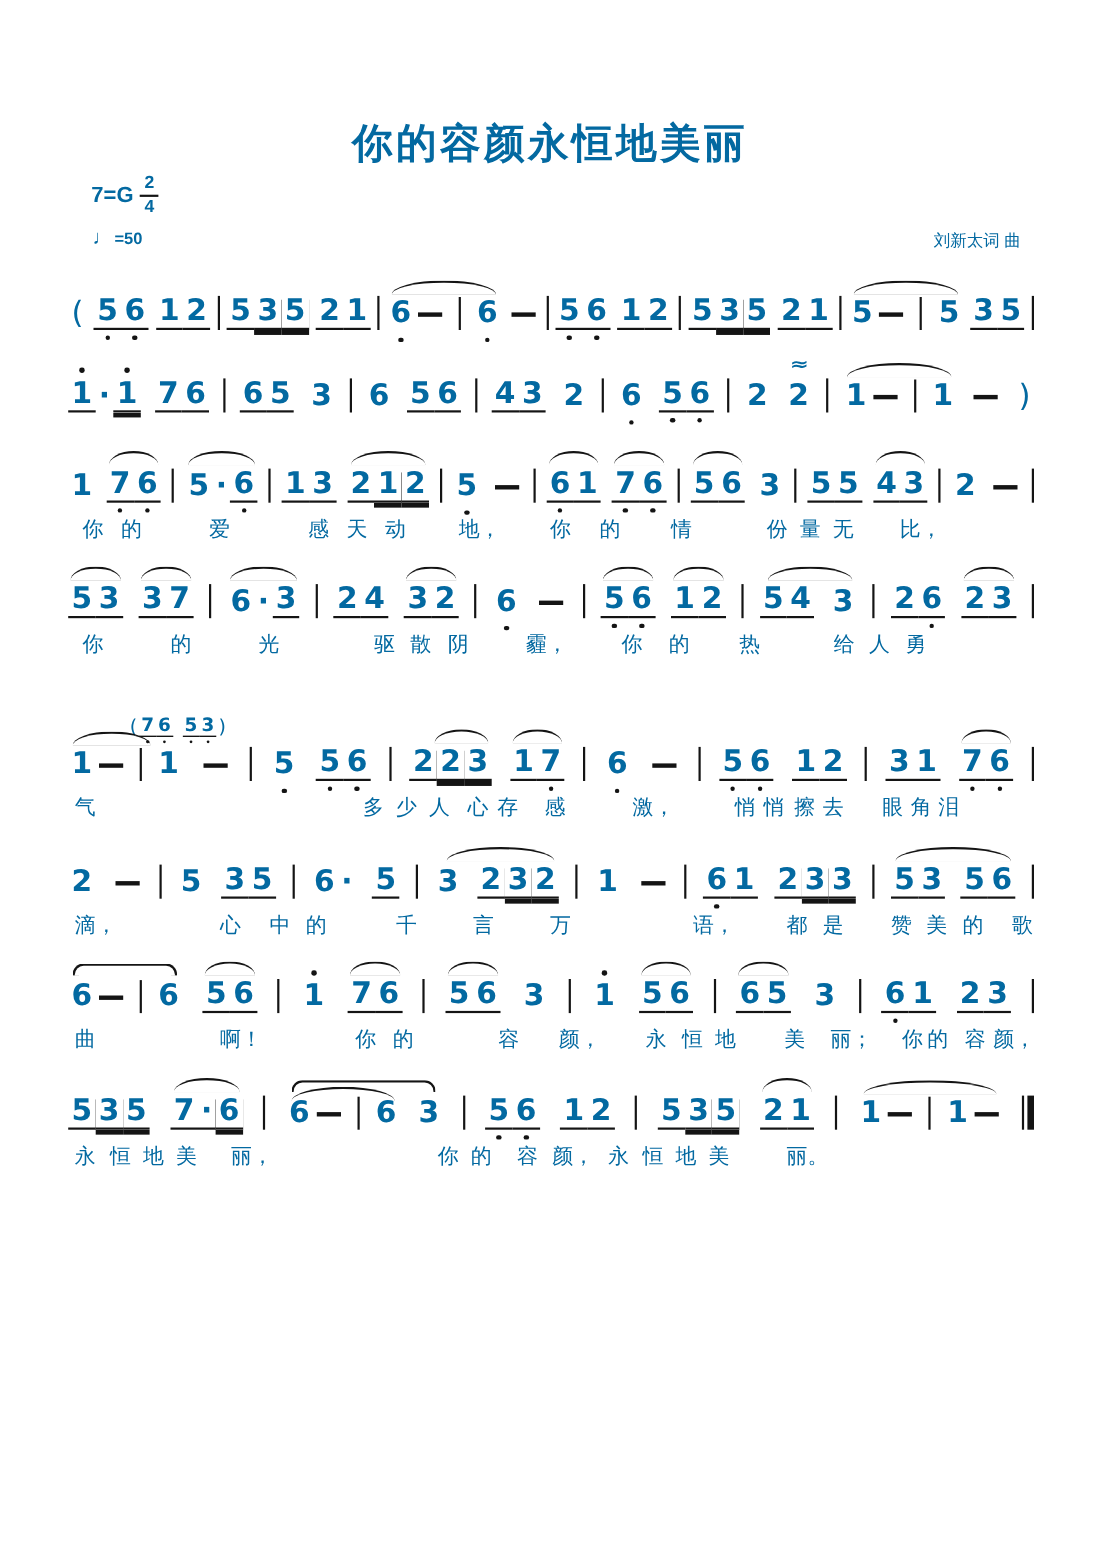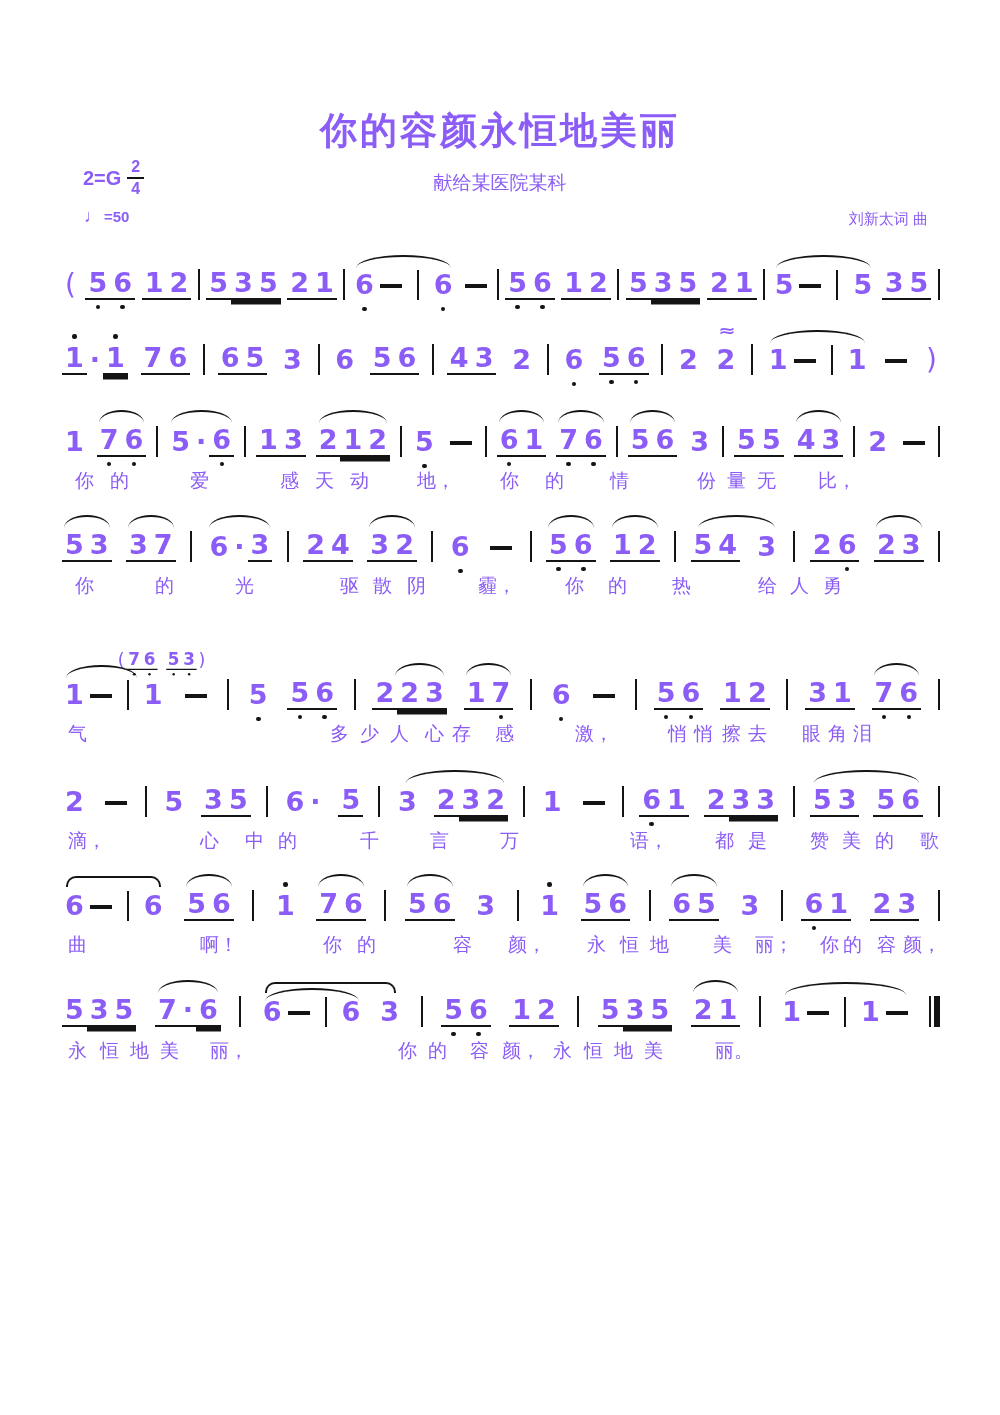--- a/index.html
+++ b/index.html
@@ -1,17 +1,17 @@
 <!DOCTYPE html>
 <html><head>
 <meta charset="utf-8">
 <style>
   html,body{margin:0;padding:0;background:#fff;}
   .sheet{position:relative;width:1000px;height:1415px;background:#ffffff;overflow:hidden;
-         font-family:"Liberation Sans",sans-serif;color:#8b5cf6;}
+         font-family:"Liberation Sans",sans-serif;color:#0369a1;}
   
   .title{position:absolute;top:106px;left:0;width:100%;text-align:center;
          font-size:37px;font-weight:bold;letter-spacing:3px;}
   .dedication{position:absolute;top:170px;left:0;width:100%;text-align:center;font-size:19px;}
   .keymeter{position:absolute;left:83px;top:158px;display:flex;align-items:center;
             font-size:20px;font-weight:bold;}
   .frac{display:inline-block;margin-left:6px;text-align:center;font-size:16px;line-height:1.15;}
   .frac .mu{display:block;border-bottom:2px solid #141414;padding:0 4px 1px;}
   .frac .ml{display:block;padding-top:1px;}
   .tempo{position:absolute;left:84px;top:206px;font-size:15px;font-weight:bold;}
@@ -52,23 +52,22 @@
          transform:scale(0.62);transform-origin:left bottom;white-space:nowrap;}
   
   .lyrics{position:relative;height:26px;margin-top:11px;}
   .syl{position:absolute;top:0;font-size:19px;white-space:nowrap;}
 </style>
 </head>
 <body>
 
 <div class="sheet">
   <div class="title">你的容颜永恒地美丽</div>
-  <div class="dedication">献给某医院某科</div>
   <div class="keymeter">
-    <span>2=G</span>
+    <span>7=G</span>
     <span class="frac">
       <span class="mu">2</span>
       <span class="ml">4</span>
     </span>
   </div>
   <div class="tempo">
     <span class="nq">♩</span><span>=50</span>
   </div>
   <div class="credit">刘新太词 曲</div>
   <div id="score">

